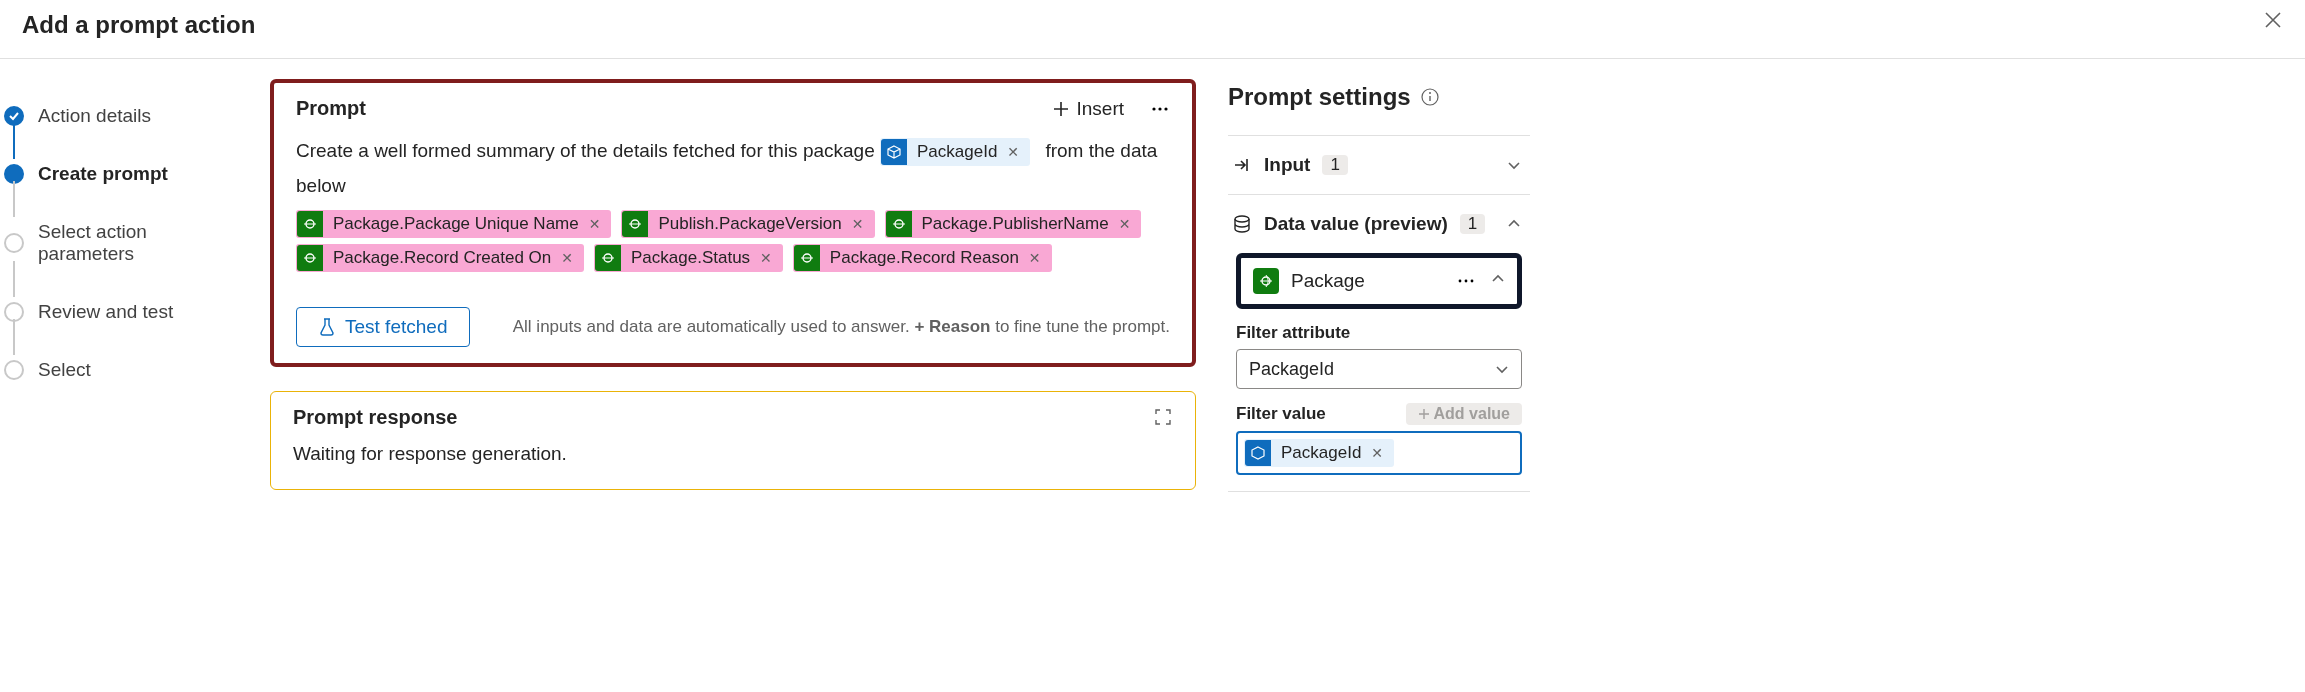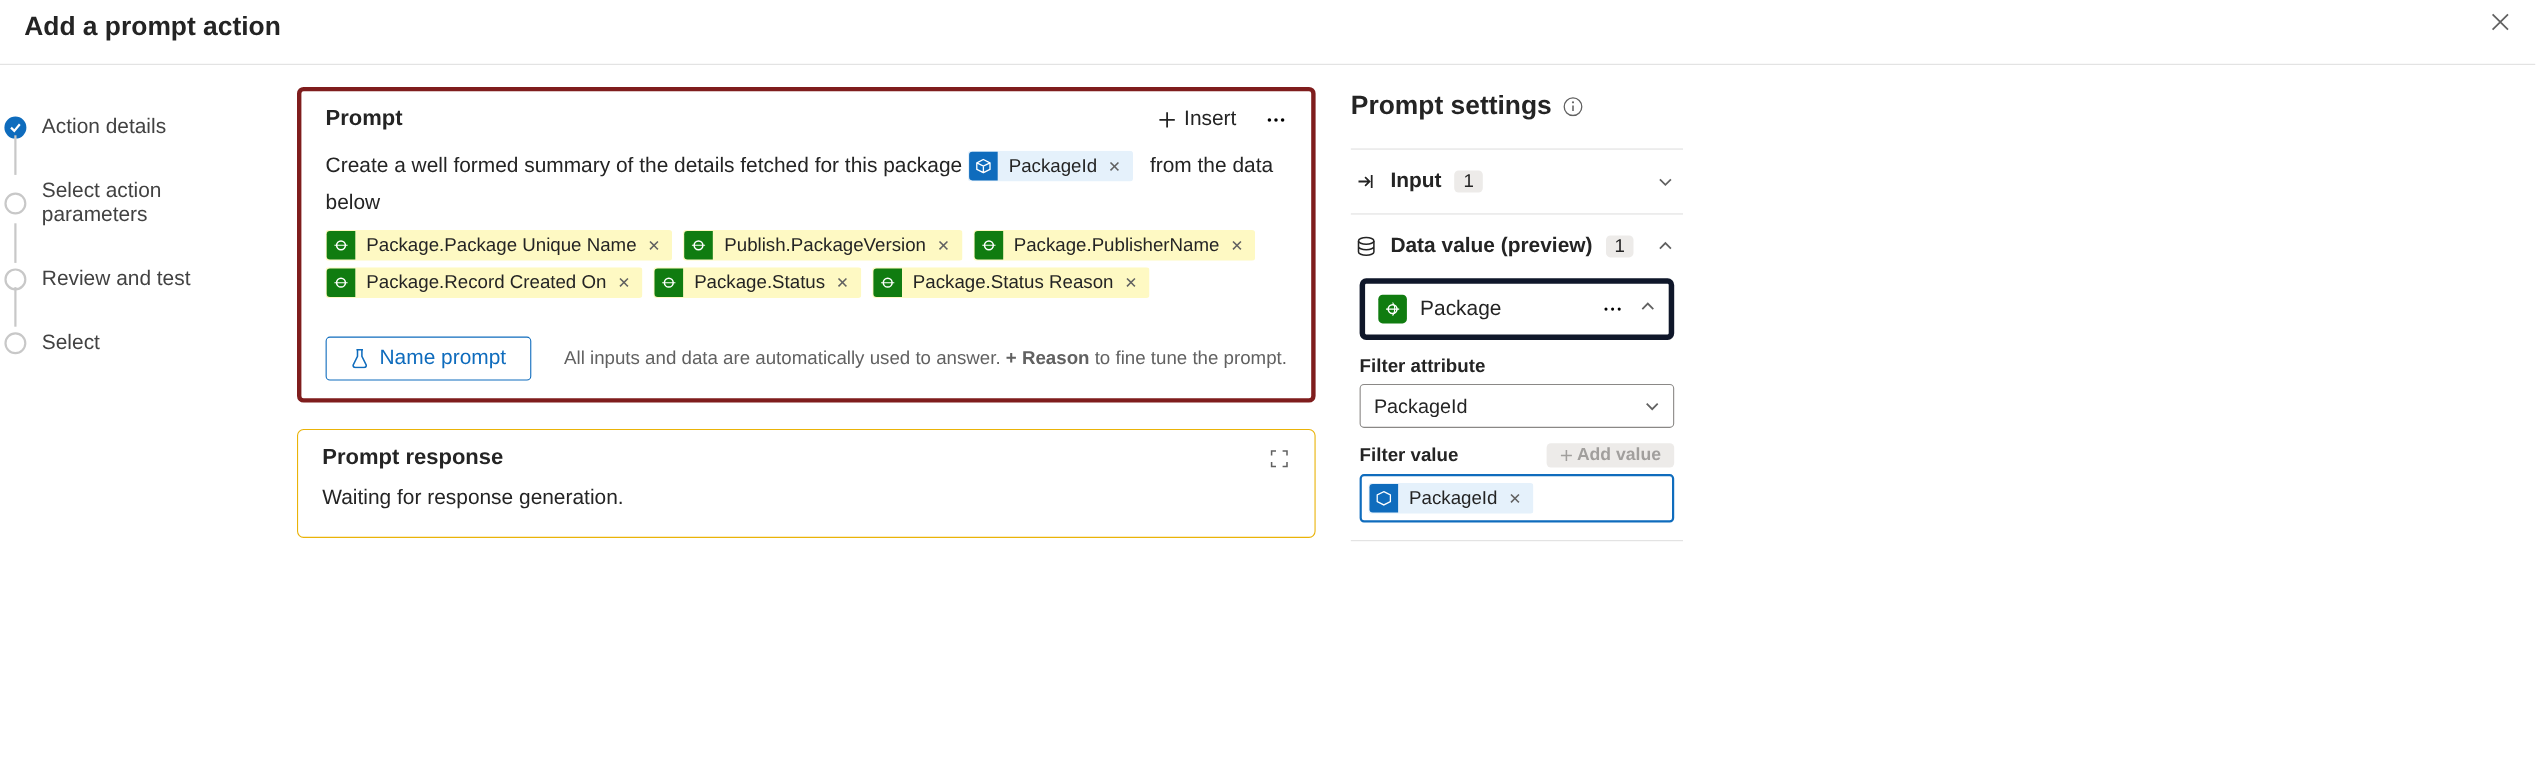--- a/index.html
+++ b/index.html
@@ -29,21 +29,21 @@
   .card.hl { border: 4px solid #7f1d1d; }
 
   .card-header { display:flex; align-items:center; justify-content:space-between; padding: 14px 22px 10px 22px; }
   .card-title { font-size: 20px; font-weight: 600; }
   .card-header .actions { display:flex; align-items:center; gap: 26px; color:#242424; font-size:19px; }
   .insert-btn { display:flex; align-items:center; gap:6px; cursor:pointer; font-size:19px; color:#242424; }
 
   .prompt-body { padding: 4px 22px 18px 22px; }
   .prompt-text { font-size: 19px; line-height: 34px; display: block; }
 
-  .token { display:inline-flex; align-items:center; height: 28px; border: 1px solid transparent; border-radius: 3px; margin: 3px 10px 3px 0; vertical-align: middle; font-size: 17px; background:#fef9c3; }
+  .token { display:inline-flex; align-items:center; height: 28px; border: 1px solid transparent; border-radius: 3px; margin: 3px 10px 3px 0; vertical-align: middle; font-size: 17px; background:#f9a8d4; }
   .token .ticon { width:26px; height:26px; background:#107c10; border-radius:3px 0 0 3px; display:flex; align-items:center; justify-content:center; color:#fff; }
   .token.blue .ticon { background:#0f6cbd; }
   .token.blue { background:#e5f1fb; }
   .token .tlabel { padding: 0 10px 0 10px; color:#242424; }
   .token .tclose { color:#616161; padding-right: 10px; cursor:pointer; font-size:14px; }
   .tokens-line { display:flex; flex-wrap:wrap; margin-top:4px; }
 
   .test-row { display:flex; align-items:center; justify-content:space-between; padding: 14px 22px 16px 22px; }
   .test-btn { border:1px solid #0f6cbd; color:#0f6cbd; background:#fff; padding: 8px 22px; font-size:19px; border-radius:4px; display:flex; align-items:center; gap:10px; cursor:pointer; }
   .hint { font-size: 17px; color:#616161; }
@@ -92,20 +92,24 @@
 
   <div class="stepper">
     <div class="step done">
       <span class="dot">
         <svg width="12" height="12" viewBox="0 0 12 12">
             <path d="M2 6 L5 9 L10 3" stroke="#fff" stroke-width="2" fill="none"></path>
           </svg>
       </span>
       <span class="label">Action details</span>
     </div>
+    <div class="step active">
+      <span class="dot"></span>
+      <span class="label">Create prompt</span>
+    </div>
     <div class="step">
       <span class="dot"></span>
       <span class="label">Select action parameters</span>
     </div>
     <div class="step">
       <span class="dot"></span>
       <span class="label">Review and test</span>
     </div>
     <div class="step">
       <span class="dot"></span>
@@ -200,32 +204,32 @@
               <span class="tlabel">Package.Status</span>
               <span class="tclose">✕</span>
             </span>
             <span class="token">
               <span class="ticon">
                 <svg width="14" height="14" viewBox="0 0 14 14">
                   <circle cx="7" cy="7" r="4" stroke="#fff" stroke-width="1.4" fill="none"></circle>
                   <path d="M1 7 H13" stroke="#fff" stroke-width="1"></path>
                 </svg>
               </span>
-              <span class="tlabel">Package.Status Reason</span>
+              <span class="tlabel">Package.Record Reason</span>
               <span class="tclose">✕</span>
             </span>
           </div>
       </div>
 
       <div class="test-row">
         <button class="test-btn">
           <svg width="16" height="18" viewBox="0 0 16 18">
               <path d="M5 1 H11 M6 1 V7 L2 15 A2 2 0 0 0 4 17 H12 A2 2 0 0 0 14 15 L10 7 V1" stroke="currentColor" stroke-width="1.4" fill="none"></path>
             </svg>
-          <span>Name prompt</span>
+          <span>Test fetched</span>
         </button>
         <span class="hint">
           <span>All inputs and data are automatically used to answer. </span><b>+ Reason</b><span> to fine tune the prompt.</span>
         </span>
       </div>
     </div>
 
     <div class="card">
       <div class="response-header">
         <div class="card-title">Prompt response</div>

